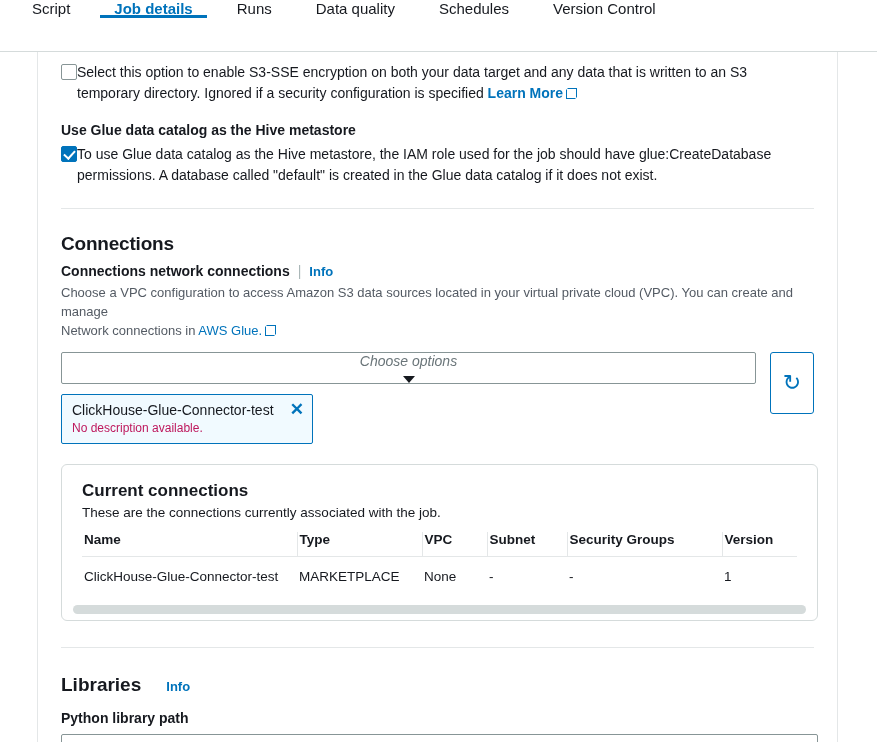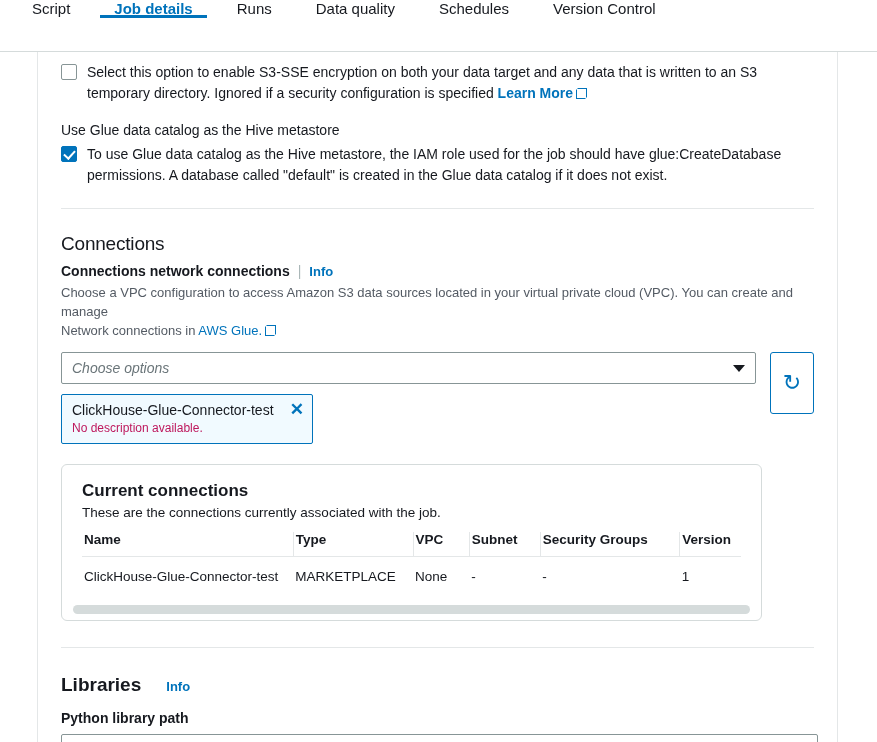--- a/index.html
+++ b/index.html
@@ -59,21 +59,20 @@
     background: #ffffff;
     border-left: 1px solid #e4e7e8;
     border-right: 1px solid #e4e7e8;
     padding: 0 23px;
   }
 
   
   .row-check {
     display: flex;
     align-items: flex-start;
-    gap: 10px;
     padding-top: 10px;
   }
   .checkbox {
     width: 16px; height: 16px;
     min-width: 16px;
     border: 1px solid #879596;
     border-radius: 2px;
     background: #ffffff;
     margin-top: 2px;
     cursor: pointer;
@@ -129,34 +128,34 @@
     content: "";
     position: absolute;
     right: 0; top: 0;
     width: 8px; height: 8px;
     border: 1.4px solid #0073bb;
     border-bottom-color: transparent;
     border-left-color: transparent;
   }
 
   .subhead {
-    font-weight: normal;
+    font-weight: bold;
     font-size: 14px;
     margin-top: 18px;
   }
 
   hr.sep {
     border: none;
     border-top: 1px solid #e4e7e8;
     margin: 22px 0 0 0;
   }
 
   h2.section {
     font-size: 19px;
-    font-weight: normal;
+    font-weight: bold;
     margin: 24px 0 8px 0;
     letter-spacing: -0.2px;
   }
 
   .label-row {
     display: flex;
     align-items: center;
     gap: 8px;
     margin-top: 4px;
   }
@@ -197,20 +196,21 @@
     border-radius: 2px;
     background: #ffffff;
     display: flex;
     align-items: center;
     padding: 0 10px;
     font-size: 14px;
     font-style: italic;
     color: #6a7579;
     cursor: pointer;
     justify-content: space-between;
+    flex-direction: column;
   }
   .caret {
     width: 0; height: 0;
     border-left: 6px solid transparent;
     border-right: 6px solid transparent;
     border-top: 7px solid #16191f;
   }
   .token {
     margin-top: 10px;
     width: 252px;
@@ -258,21 +258,21 @@
     line-height: 22px;
   }
 
   
   .panel {
     margin-top: 20px;
     border: 1px solid #d5dbdb;
     border-radius: 6px;
     background: #ffffff;
     padding: 16px 20px 0 20px;
-    width: 701px;
+    width: 757px;
     position: relative;
   }
   .panel h3 {
     font-size: 17px;
     font-weight: bold;
     margin: 0 0 4px 0;
   }
   .panel .panel-sub {
     font-size: 13.5px;
     color: #16191f;

